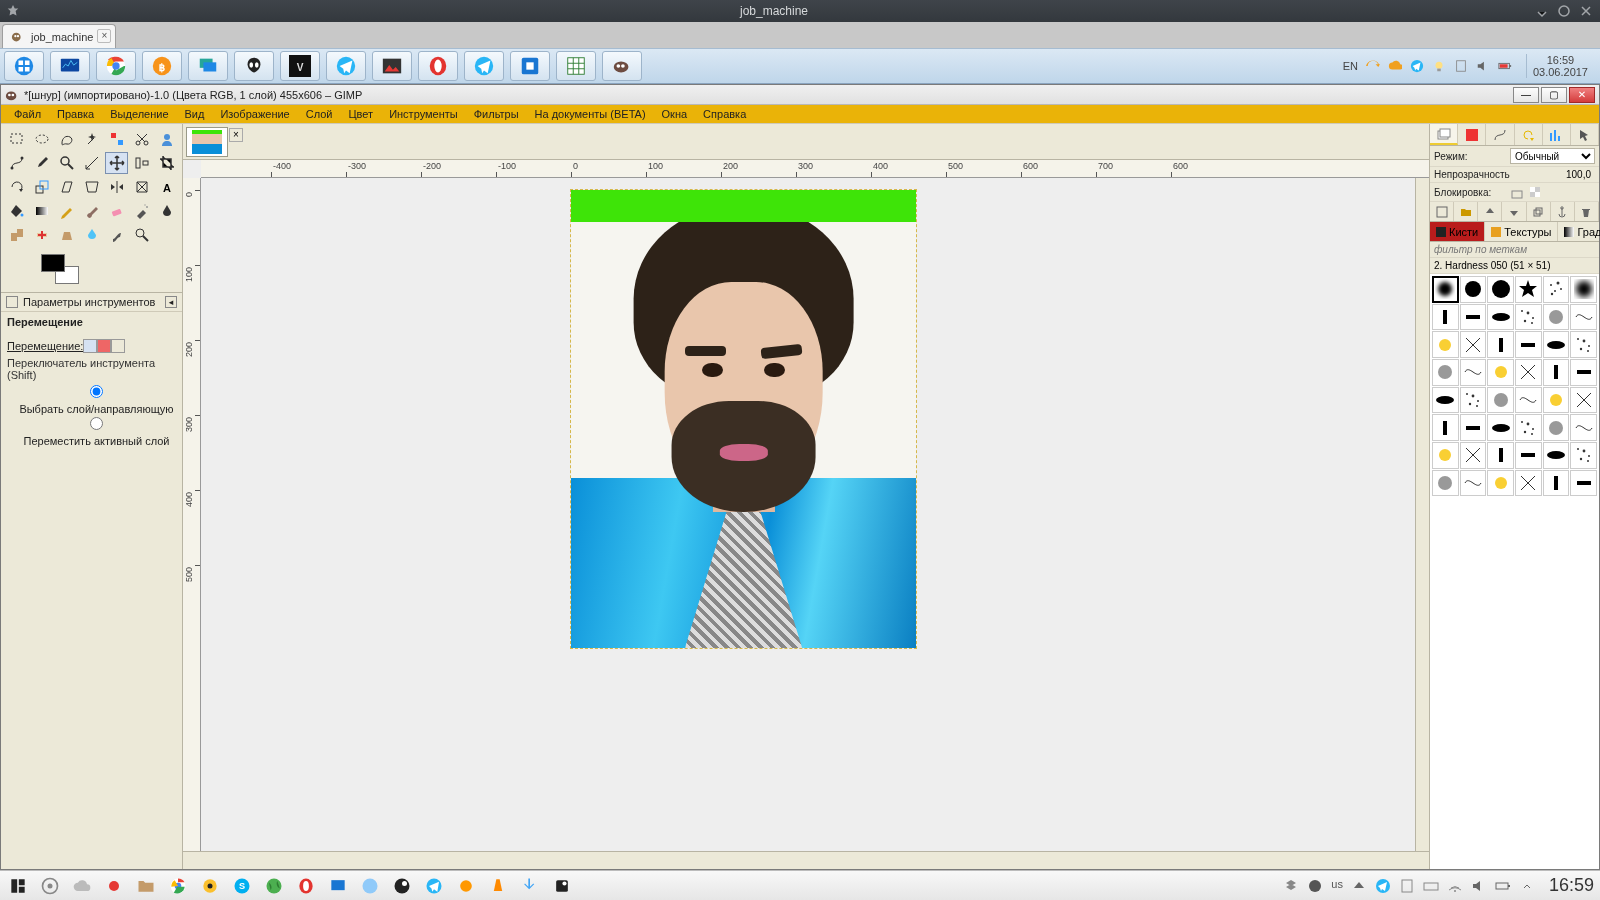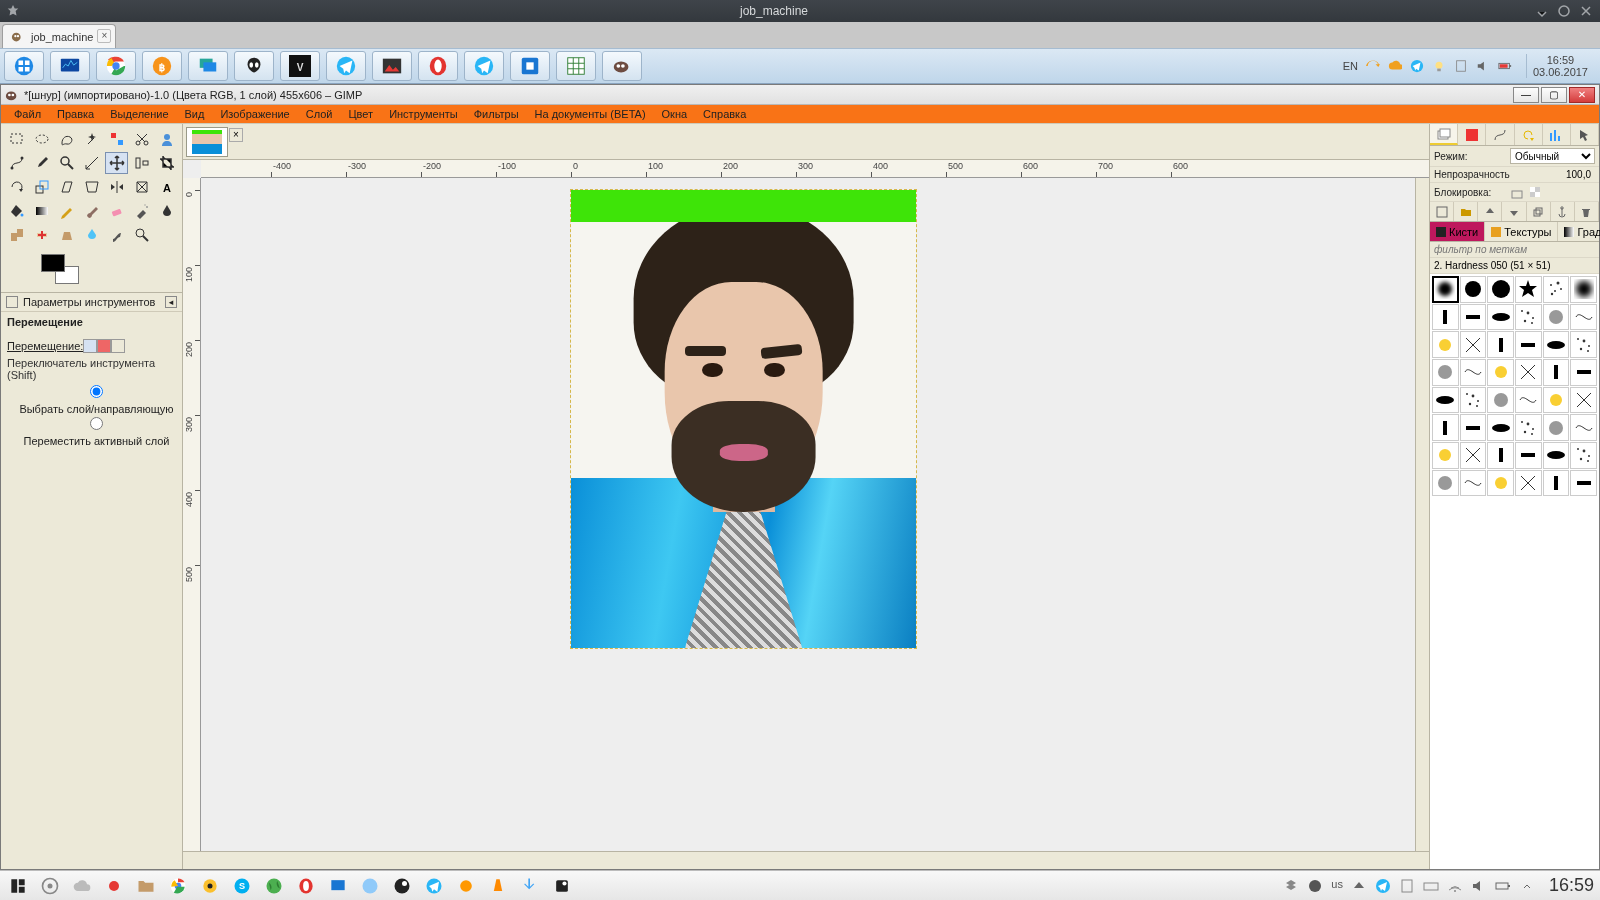--- a/index.html
+++ b/index.html
@@ -25,21 +25,21 @@
 .os-task .tray span { font-size: 11px; }
 .os-task .clockbox { text-align: center; line-height: 1.1; padding-left: 6px; border-left: 1px solid #a6bcd1; margin-left: 6px; }
 
 .gimp { flex: 1; display: flex; flex-direction: column; background: #ece9d8; border: 1px solid #7a7a7a; }
 .gimp-titlebar { height: 20px; background: linear-gradient(#f0f0f0, #e1e1e1); border-bottom: 1px solid #b8b8b8; display: flex; align-items: center; padding: 0 4px; }
 .gimp-titlebar .gicon { width: 14px; height: 14px; margin-right: 5px; }
 .gimp-titlebar .gtitle { font-size: 11px; color: #222; }
 .gimp-titlebar .spacer { flex: 1; }
 .gimp-winbtn { width: 26px; height: 16px; margin-left: 2px; border: 1px solid #888; background: linear-gradient(#fdfdfd,#e6e6e6); display:flex;align-items:center;justify-content:center; cursor:pointer; font-size:10px;}
 .gimp-winbtn.close { background: linear-gradient(#f08080,#d43c3c); color:#fff; border-color:#a02929;}
-.gimp-menubar { height: 19px; background: #f97316; border-bottom: 1px solid #cfcab8; display: flex; align-items: center; padding-left: 6px; gap: 2px; }
+.gimp-menubar { height: 19px; background: #eab308; border-bottom: 1px solid #cfcab8; display: flex; align-items: center; padding-left: 6px; gap: 2px; }
 .gimp-menubar .mitm { padding: 2px 7px; cursor: pointer; color: #222; }
 .gimp-body { flex: 1; display: flex; min-height: 0; }
 
 .toolbox { width: 182px; background: #ece9d8; border-right: 1px solid #b8b4a3; display: flex; flex-direction: column; }
 .tool-grid { display: grid; grid-template-columns: repeat(7, 1fr); gap: 2px; padding: 4px; }
 .tool { height: 22px; border: 1px solid transparent; display: flex; align-items: center; justify-content: center; cursor: pointer; }
 .tool.active { border: 1px solid #7a90b0; background: #d6e2f2; }
 .tool svg { width: 16px; height: 16px; }
 .swatches { padding: 4px 0 8px 40px; }
 .swatch-wrap { position: relative; width: 38px; height: 30px; }
@@ -102,21 +102,21 @@
 .layer .eye { width:14px; height:14px;}
 .layer .thumb { width:22px; height:22px; border:1px solid #aaa; background:linear-gradient(#3ee408 0 20%, #e9c6ac 20% 55%, #0a8fd8 55% 100%);}
 .layer .lname { font-size:11px;}
 .layer-btns { height:20px; display:flex; border-bottom:1px solid #b8b4a3;}
 .layer-btns .lb { flex:1; display:flex; align-items:center; justify-content:center; border-right:1px solid #cfcab8; cursor:pointer;}
 .layer-btns .lb svg { width:12px; height:12px;}
 
 .brush-tabs { height:20px; display:flex; border-bottom:1px solid #b8b4a3;}
 .brush-tabs .bt { flex:0 0 auto; padding:2px 6px; display:flex; align-items:center; gap:3px; border-right:1px solid #cfcab8; font-size:10px; cursor:pointer;}
 .brush-tabs .bt .bsq { width:10px;height:10px; background:#222;}
-.brush-tabs .bt.active { background:#be185d;}
+.brush-tabs .bt.active { background:#b91c1c;}
 .brush-tabs .bt:nth-child(2) .bsq{ background:#e8a020;}
 .brush-tabs .bt:nth-child(3) .bsq{ background:linear-gradient(90deg,#000,#fff);}
 .brush-filter { padding:2px 4px; font-size:10px; font-style:italic; color:#777; border-bottom:1px solid #dcd8c8;}
 .brush-name { padding:2px 4px; font-size:10px; border-bottom:1px solid #dcd8c8;}
 .brush-grid { flex:1; overflow:auto; display:grid; grid-template-columns:repeat(6,1fr); gap:1px; padding:2px; background:#fff; align-content:start;}
 .brush-grid .bc { aspect-ratio:1; border:1px solid #ccc; display:flex; align-items:center; justify-content:center; background:#fff;}
 .brush-grid .bc.active { border:2px solid #000;}
 
 .os-bottom { height:30px; background: linear-gradient(#f8f8f8,#e6e6e6); border-top:1px solid #bcbcbc; display:flex; align-items:center; padding:0 6px; gap:8px;}
 .os-bottom .kbtn { width:24px; height:24px; display:flex; align-items:center; justify-content:center; cursor:pointer;}

